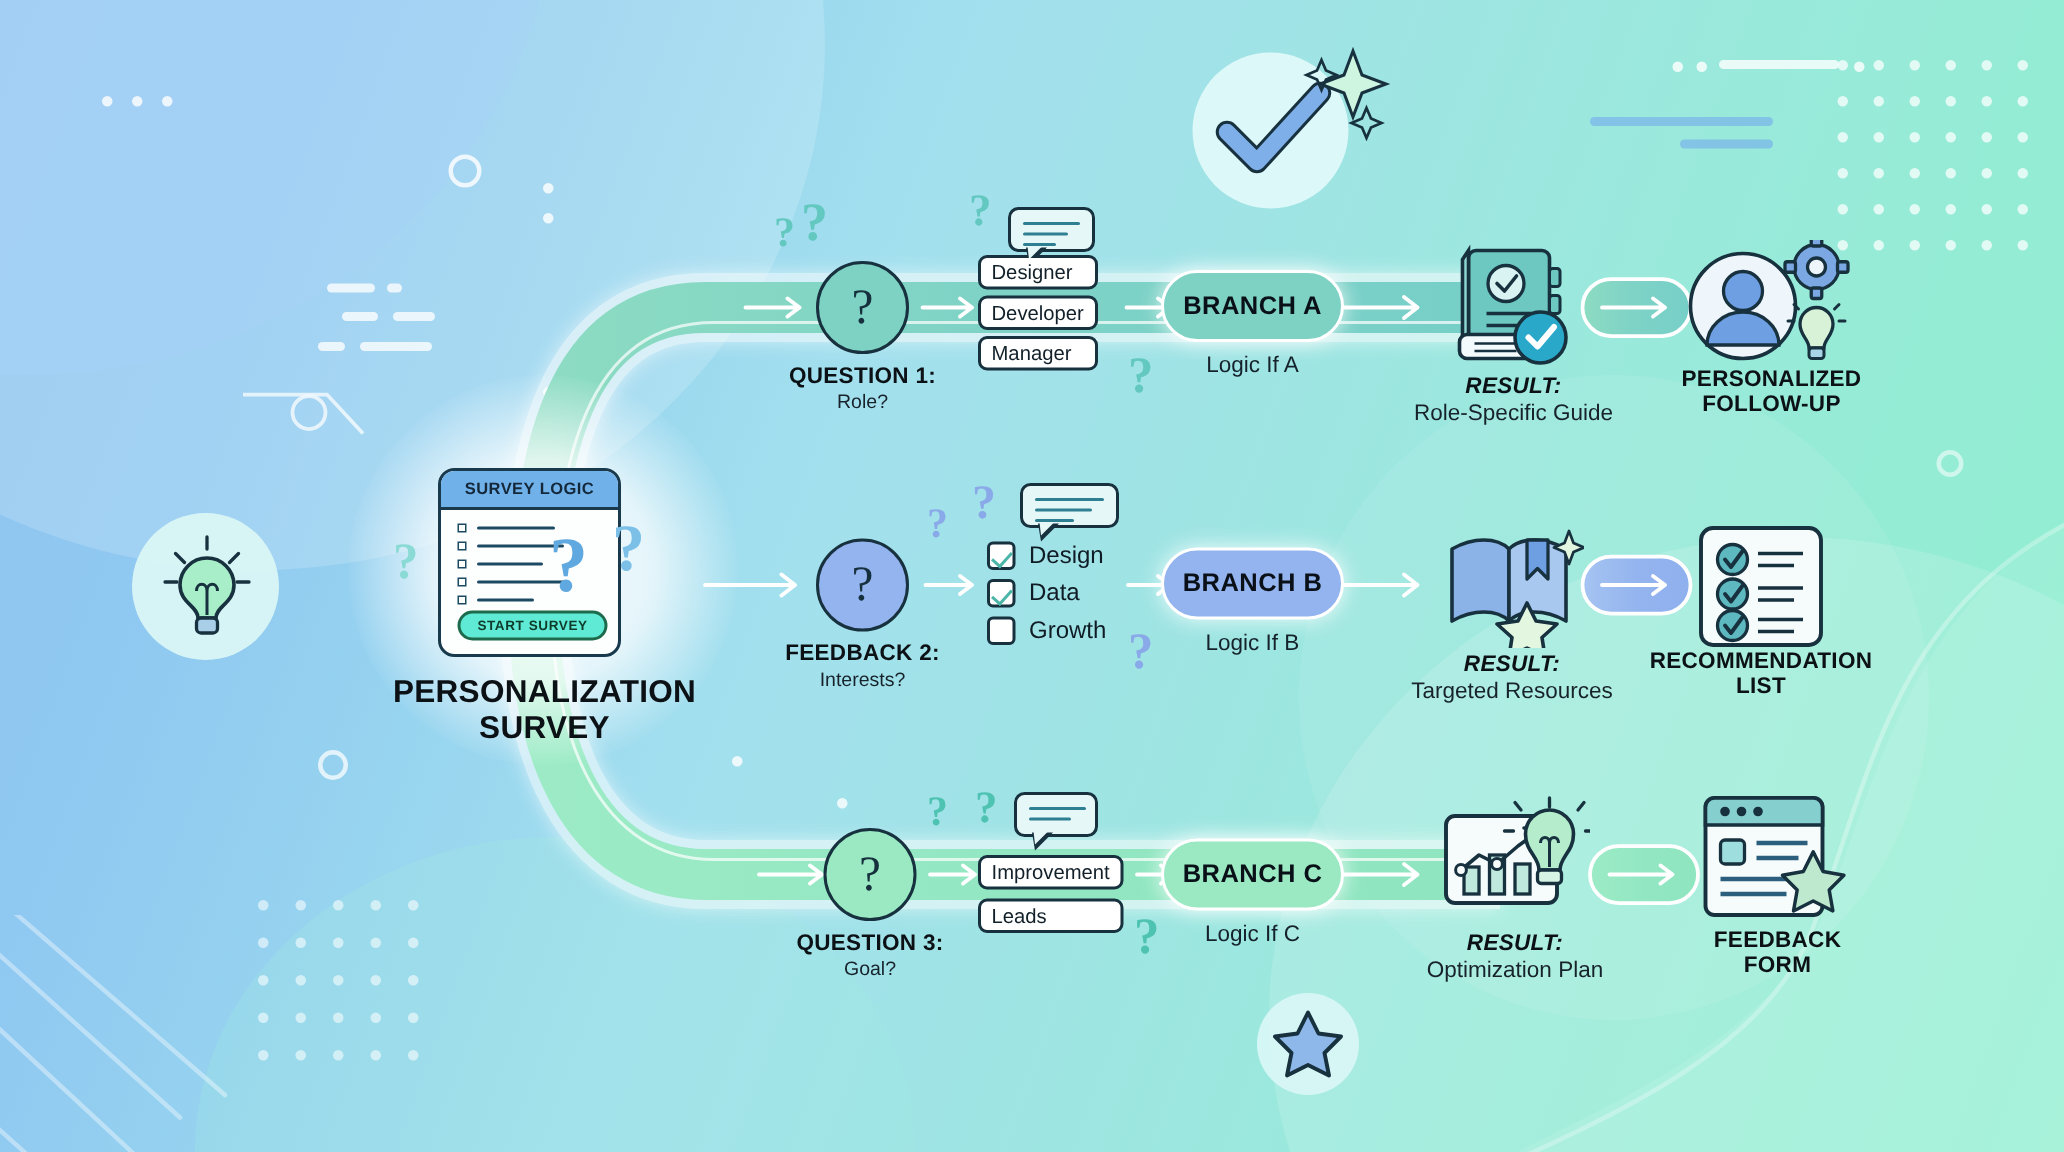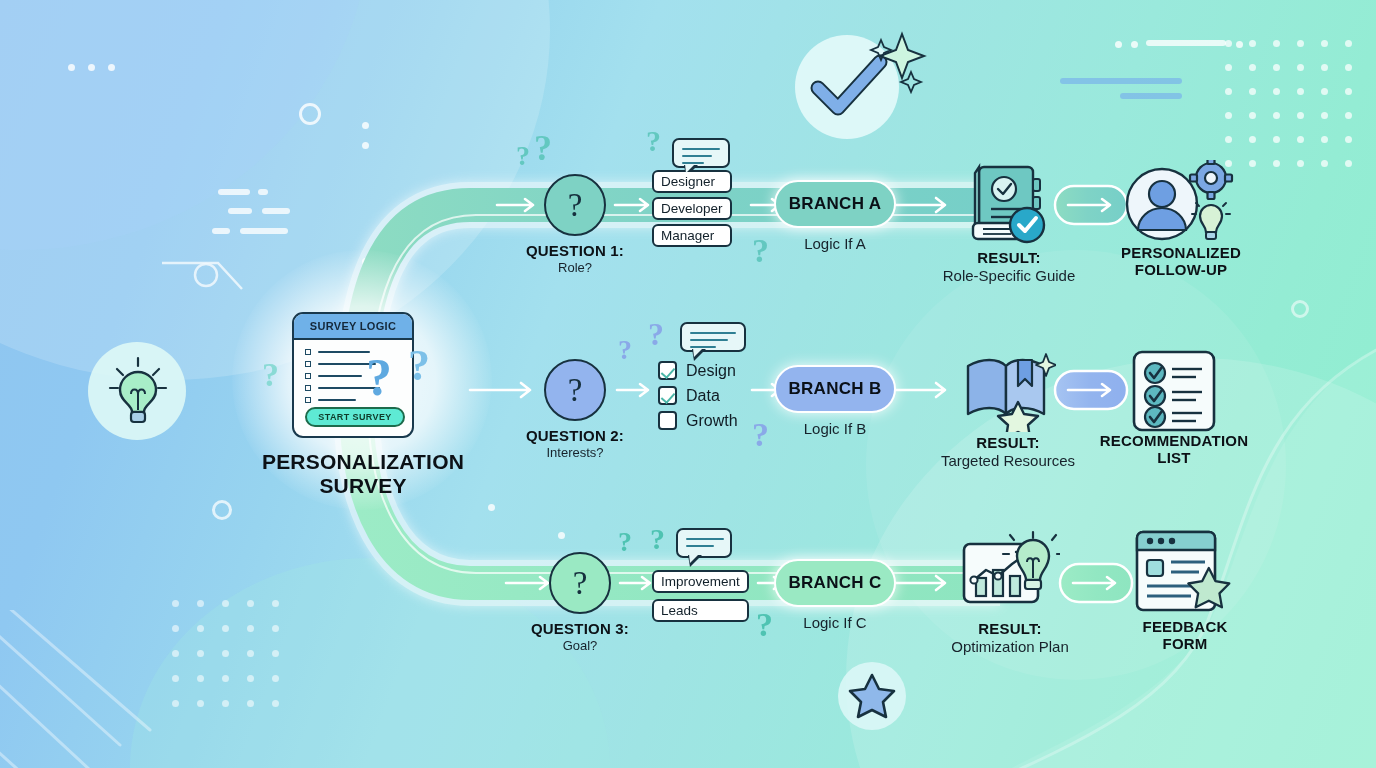--- a/index.html
+++ b/index.html
@@ -170,21 +170,21 @@
     box-shadow: 0 0 14px rgba(255,255,255,.85);
     font-size: 17px; font-weight: 700; color: #0a1017; letter-spacing: .3px;
   }
   .branch-pill.a { background: #7ed2c4; }
   .branch-pill.b { background: #93b4ee; }
   .branch-pill.c { background: #9ae9c3; }
   .logic-label { position: absolute; width: 180px; left: 50%; margin-left: -90px; top: 55px;
                  text-align: center; font-size: 15px; color: #16222b; }
 
   .result-label { position: absolute; width: 220px; left: 50%; margin-left: -110px; top: 86px; text-align: center; }
-  .result-label .t1 { font-size: 15px; font-weight: 700; color: #0c1116; letter-spacing: .2px; }
+  .result-label .t1 { font-size: 15px; font-weight: 700; color: #0c1116; letter-spacing: .2px; font-style: italic; }
   .result-label .t2 { font-size: 15px; color: #17222b; margin-top: 1px; }
 
   .out-label { position: absolute; width: 230px; left: 50%; margin-left: -115px; top: 84px;
                text-align: center; font-size: 15px; font-weight: 700; color: #0c1116;
                line-height: 1.16; letter-spacing: .2px; }
 
   .qmark { font-family: "Liberation Serif", serif; font-weight: 700; line-height: 1; }
 
   #check-badge {
     position: absolute; left: 795px; top: 35px; width: 104px; height: 104px;
@@ -523,21 +523,21 @@
         <div>FOLLOW-UP</div>
       </div>
     </div>
   </div>
 
   <div class="row" id="row-2">
 
     <div class="node" style="left:544px;top:359px;">
       <div class="qcircle b">?</div>
       <div class="qlabel">
-        <div class="t1">QUESTION 2:</div>
+        <div class="t1">FEEDBACK 2:</div>
         <div class="t2">Interests?</div>
       </div>
     </div>
 
     <div class="qmark" style="position:absolute;left:618px;top:336px;font-size:28px;color:#8aa9e8;">?</div>
     <div class="qmark" style="position:absolute;left:648px;top:318px;font-size:32px;color:#8aa9e8;">?</div>
     <div class="qmark" style="position:absolute;left:752px;top:418px;font-size:34px;color:#8aa9e8;">?</div>
 
     <div class="bubble" style="position:absolute;left:680px;top:322px;width:66px;">
       <i style="top:8px;width:46px;"></i>

